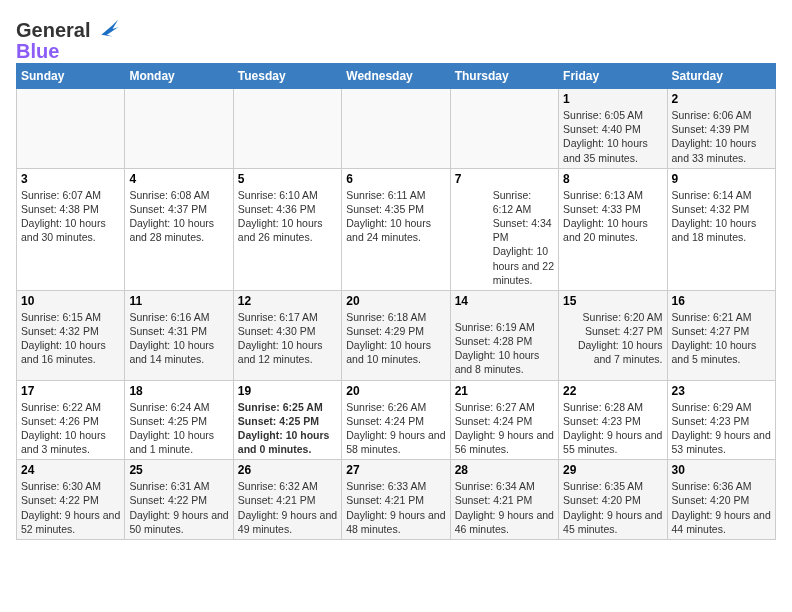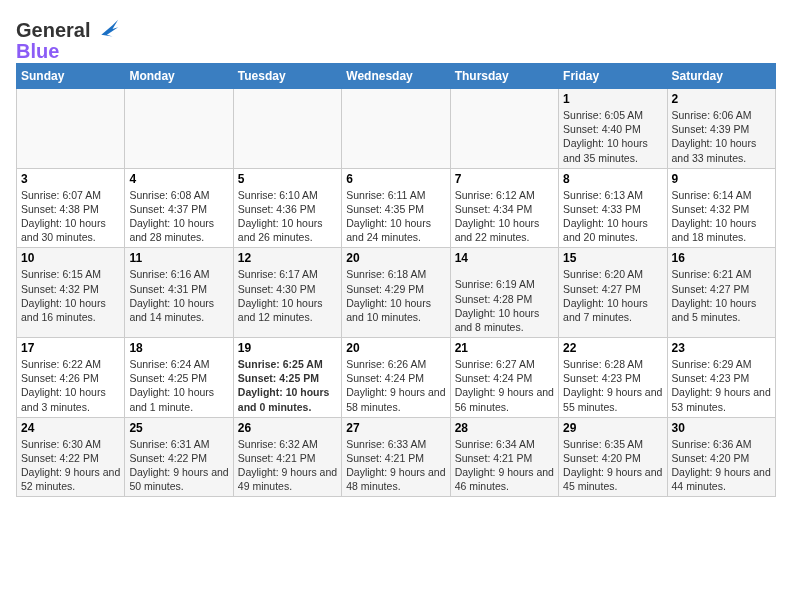--- a/index.html
+++ b/index.html
@@ -152,21 +152,21 @@
 Daylight: 10 hours and 26 minutes.</div>
         </td>
         <td>
           <span class="day-number">6</span>
           <div class="day-info" style="white-space: pre-line;">Sunrise: 6:11 AM
 Sunset: 4:35 PM
 Daylight: 10 hours and 24 minutes.</div>
         </td>
         <td>
           <span class="day-number">7</span>
-          <div class="day-info" style="white-space: pre-line;">Sunrise: 6:12 AM
+          <div class="day-info" style="white-space: pre-line; margin-left: 38px;">Sunrise: 6:12 AM
 Sunset: 4:34 PM
 Daylight: 10 hours and 22 minutes.</div>
         </td>
         <td>
           <span class="day-number">8</span>
           <div class="day-info" style="white-space: pre-line;">Sunrise: 6:13 AM
 Sunset: 4:33 PM
 Daylight: 10 hours and 20 minutes.</div>
         </td>
         <td>
@@ -202,21 +202,21 @@
 Daylight: 10 hours and 10 minutes.</div>
         </td>
         <td>
           <span class="day-number">14</span>
           <div class="day-info" style="white-space: pre-line; margin-top: 12px;">Sunrise: 6:19 AM
 Sunset: 4:28 PM
 Daylight: 10 hours and 8 minutes.</div>
         </td>
         <td>
           <span class="day-number">15</span>
-          <div class="day-info" style="white-space: pre-line;">Sunrise: 6:20 AM
+          <div class="day-info" style="white-space: pre-line; text-align: right;">Sunrise: 6:20 AM
 Sunset: 4:27 PM
 Daylight: 10 hours and 7 minutes.</div>
         </td>
         <td>
           <span class="day-number">16</span>
           <div class="day-info" style="white-space: pre-line;">Sunrise: 6:21 AM
 Sunset: 4:27 PM
 Daylight: 10 hours and 5 minutes.</div>
         </td>
       </tr>

